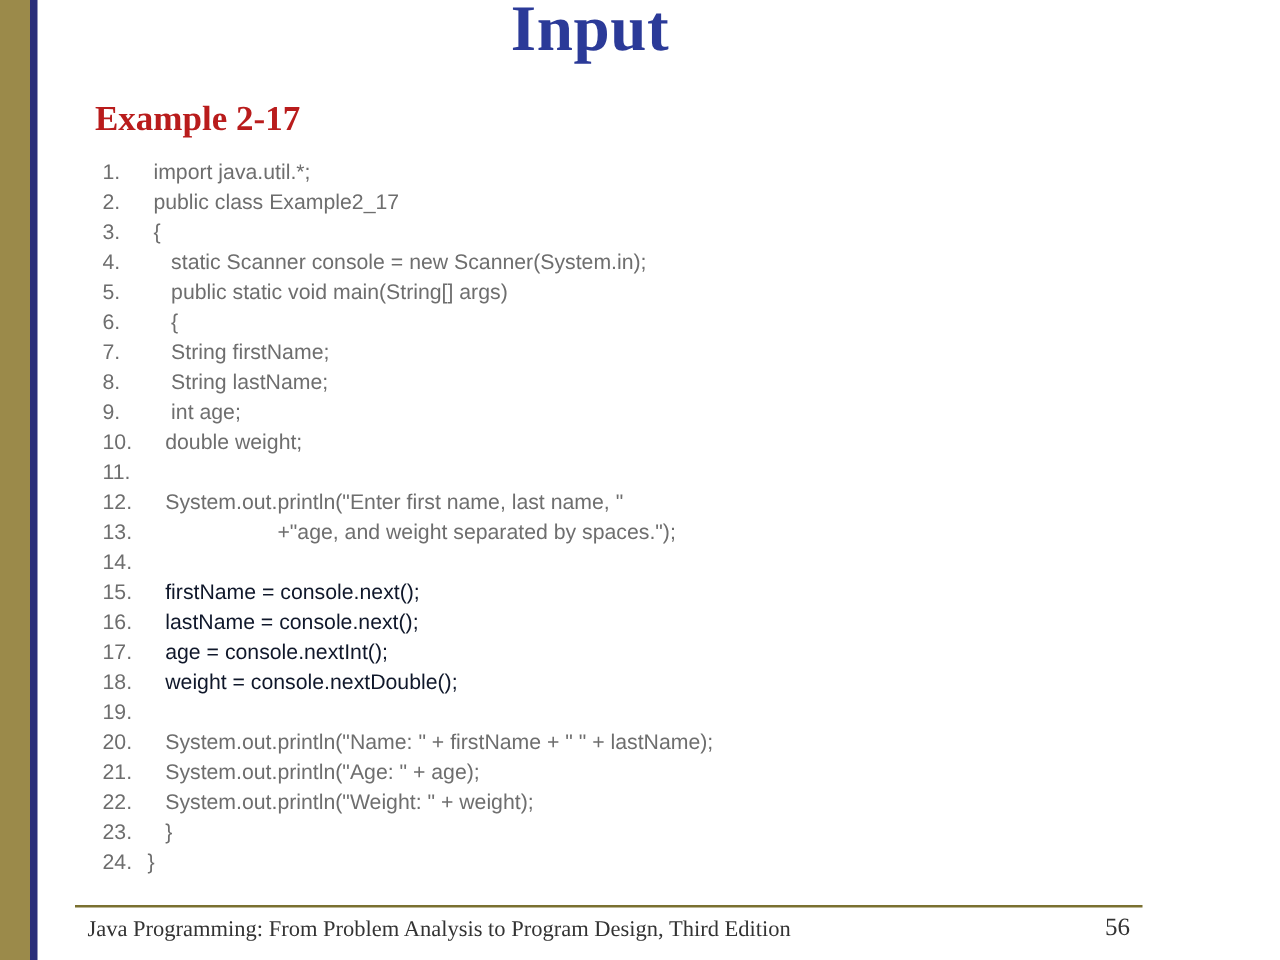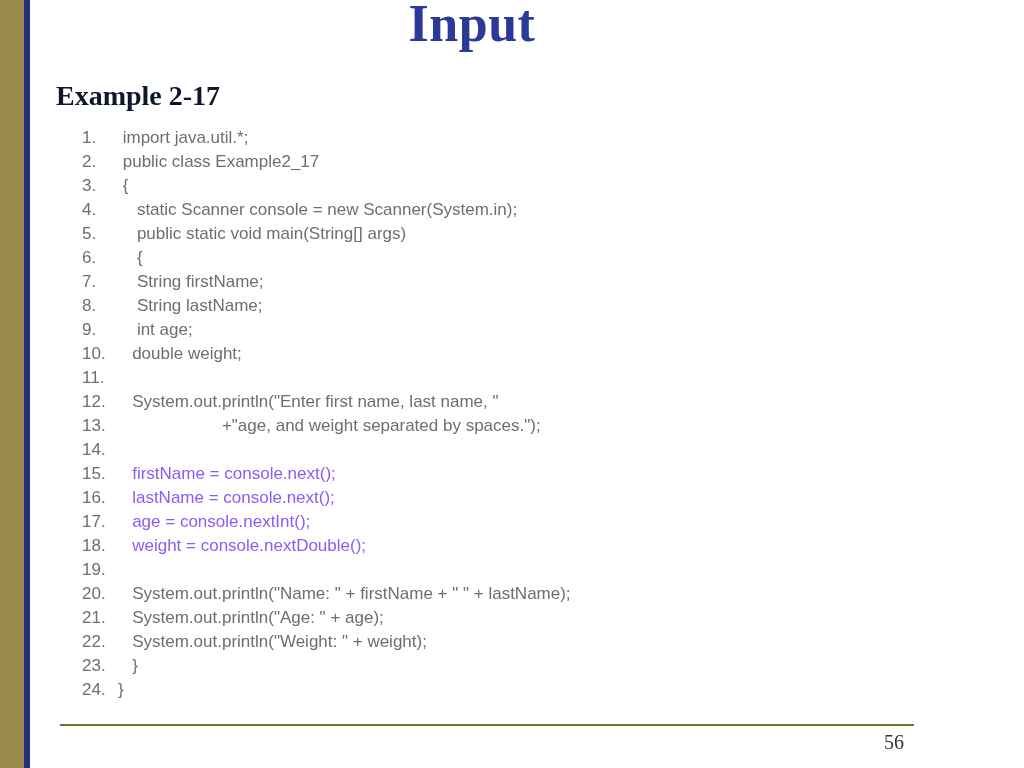--- a/index.html
+++ b/index.html
@@ -35,37 +35,37 @@
     left: 0;
     width: 100%;
     text-align: center;
     font-size: 52px;
     font-weight: bold;
     color: #2b3a98;
     letter-spacing: .5px;
   }
   .subtitle {
     position: absolute;
-    left: 56px;
+    left: 76px;
     top: 80px;
     font-size: 28px;
     font-weight: bold;
-    color: #0f172a;
+    color: #b91c1c;
   }
   .code {
     position: absolute;
     left: 82px;
     top: 126px;
     font-family: Liberation Sans, sans-serif;
     font-size: 17px;
     line-height: 24px;
     color: #6e6e6e;
     white-space: pre;
   }
-  .code .hl { color: #8b5cf6; }
+  .code .hl { color: #0f172a; }
   .code .num { display:inline-block; min-width: 36px; }
   .footer-line {
     position: absolute;
     left: 60px;
     right: 30px;
     bottom: 42px;
     height: 2px;
     background: #7a7030;
   }
   .footer-text {
@@ -90,14 +90,15 @@
 <div class="slide">
   <div class="left-band"></div>
   <div class="left-band2"></div>
 
   <div class="title">Input</div>
   <div class="subtitle">Example 2-17</div>
 
   <div class="code" id="code-block"><div><span class="num">1.</span><span> import java.util.*;</span></div><div><span class="num">2.</span><span> public class Example2_17</span></div><div><span class="num">3.</span><span> {</span></div><div><span class="num">4.</span><span>    static Scanner console = new Scanner(System.in);</span></div><div><span class="num">5.</span><span>    public static void main(String[] args)</span></div><div><span class="num">6.</span><span>    {</span></div><div><span class="num">7.</span><span>    String firstName;</span></div><div><span class="num">8.</span><span>    String lastName;</span></div><div><span class="num">9.</span><span>    int age;</span></div><div><span class="num">10.</span><span>   double weight;</span></div><div><span class="num">11.</span><span></span></div><div><span class="num">12.</span><span>   System.out.println("Enter first name, last name, "</span></div><div><span class="num">13.</span><span>                      +"age, and weight separated by spaces.");</span></div><div><span class="num">14.</span><span></span></div><div><span class="num">15.</span><span class="hl">   firstName = console.next();</span></div><div><span class="num">16.</span><span class="hl">   lastName = console.next();</span></div><div><span class="num">17.</span><span class="hl">   age = console.nextInt();</span></div><div><span class="num">18.</span><span class="hl">   weight = console.nextDouble();</span></div><div><span class="num">19.</span><span></span></div><div><span class="num">20.</span><span>   System.out.println("Name: " + firstName + " " + lastName);</span></div><div><span class="num">21.</span><span>   System.out.println("Age: " + age);</span></div><div><span class="num">22.</span><span>   System.out.println("Weight: " + weight);</span></div><div><span class="num">23.</span><span>   }</span></div><div><span class="num">24.</span><span>}</span></div></div>
 
   <div class="footer-line"></div>
+  <div class="footer-text">Java Programming: From Problem Analysis to Program Design, Third Edition</div>
   <div class="page-num">56</div>
 </div>
 
 </body></html>

